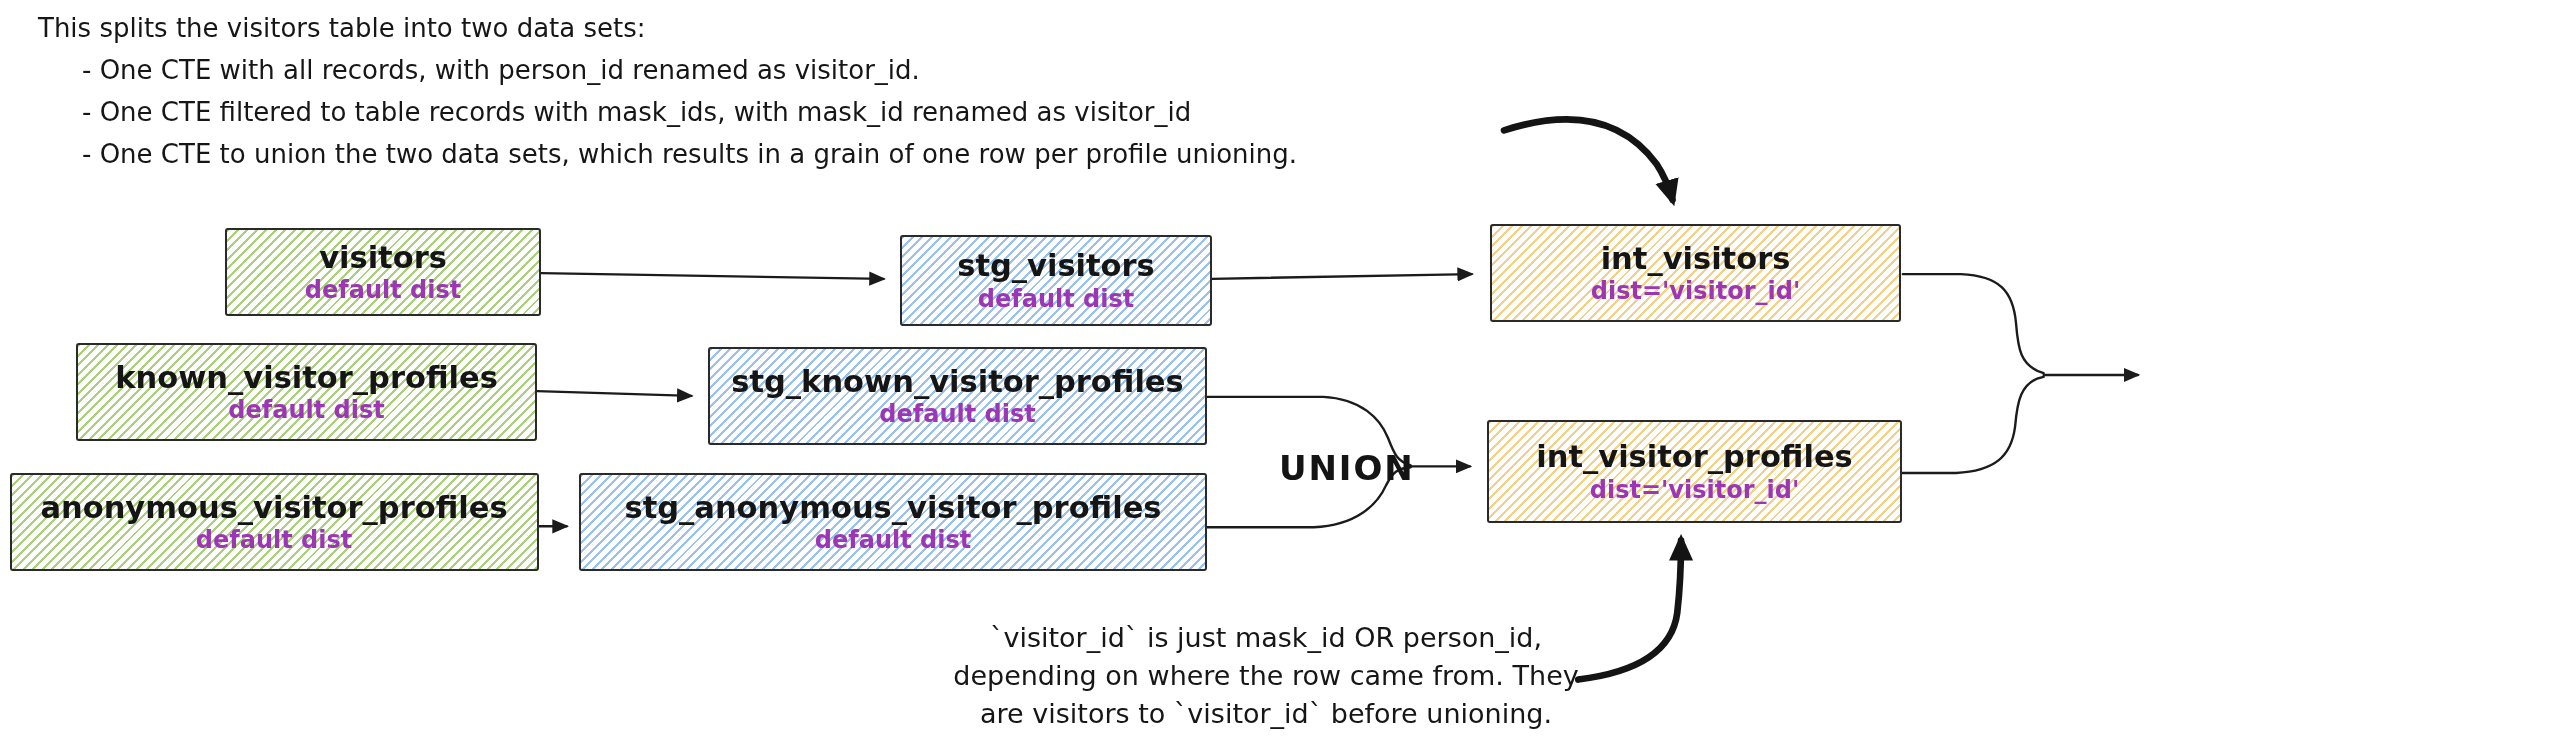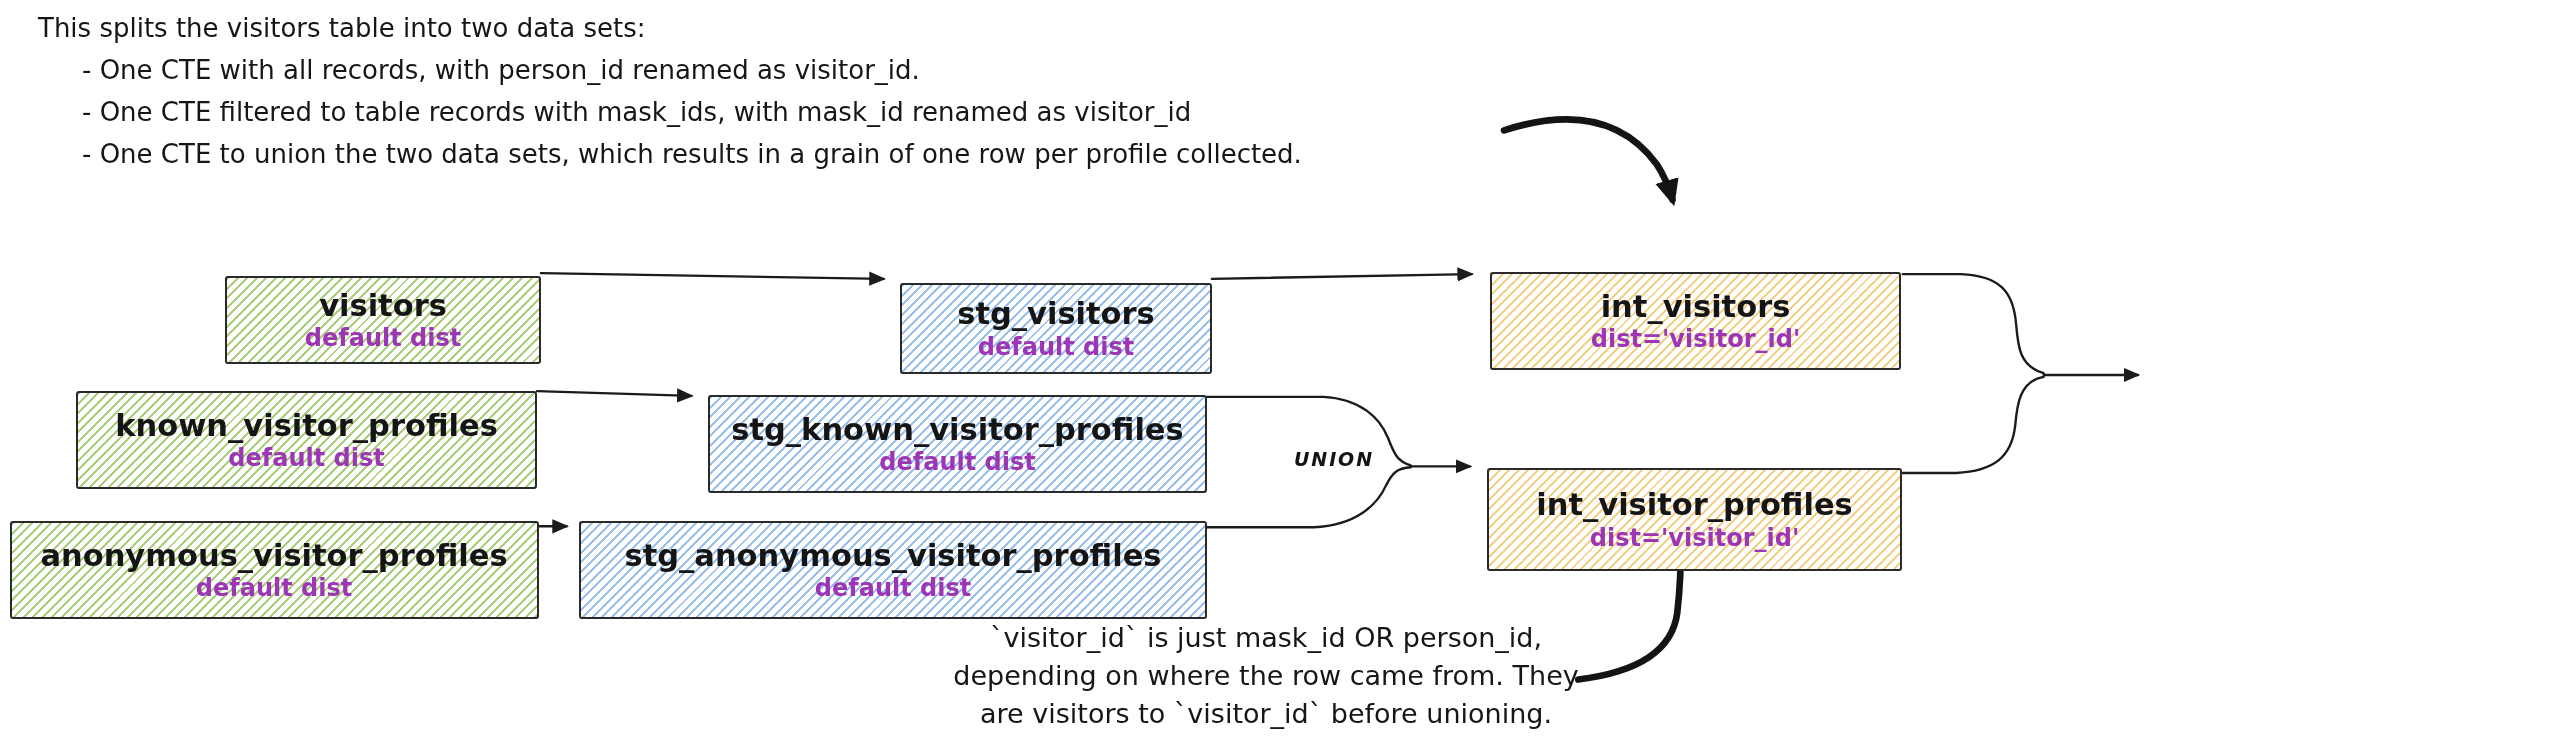--- a/index.html
+++ b/index.html
@@ -16,21 +16,20 @@
   
   .node{
     position:absolute;
     box-sizing:border-box;
     border:2.3px solid #2a2a2a;
     border-radius:2.9px;
     display:flex;flex-direction:column;
     align-items:center;justify-content:center;
     text-align:center;
     background-color:#fff;
-    margin-top:48px;
   }
   .node-title{
     font-size:30.5px;font-weight:bold;line-height:1.05;
     color:#151515;white-space:nowrap;
   }
   .node-subtitle{
     font-size:24px;font-weight:bold;margin-top:4.8px;line-height:1;
     color:#9c36b5;white-space:nowrap;
   }
   
@@ -39,21 +38,21 @@
   .yellow{background-image:repeating-linear-gradient(135deg, rgba(238,186,80,.68) 0 2.1px, transparent 2.1px 6.7px);}
   .orange{background-image:repeating-linear-gradient(135deg, rgba(246,152,92,.68) 0 2.1px, transparent 2.1px 6.7px);}
 
   
   .note{position:absolute;font-size:26px;line-height:34px;color:#161616;font-weight:500;}
   .note-top{left:38px;top:11.4px;white-space:nowrap;}
   .note-top .indent{padding-left:44px;margin-top:8px;}
   .note-bottom{left:933px;top:619px;width:666px;text-align:center;line-height:38px;font-size:27px;}
   .union-label{
     position:absolute;left:1279px;top:448px;width:110px;
-    font-size:19px;font-weight:bold;font-style:italic;
+    font-size:34px;font-weight:bold;
     letter-spacing:1.9px;text-align:center;color:#141414;
   }
 </style>
 </head>
 <body>
 
 <div id="canvas">
 
   <svg class="edges" width="2576" height="749" viewBox="0 0 2706 787">
     <defs>
@@ -83,21 +82,21 @@
     <g fill="none" stroke="#141414" stroke-width="7" stroke-linecap="round">
       <path d="M1580 137 C1645 116 1702 121 1740 172 C1748 184 1753 196 1757 210" marker-end="url(#m-thick)"></path>
       <path d="M1658 714 C1723 706 1757 682 1762 644 C1765 618 1766 596 1766 568" marker-end="url(#m-thick)"></path>
     </g>
   </svg>
 
   <div class="note note-top">
     <div class="note-line">This splits the visitors table into two data sets:</div>
     <div class="note-line indent">- One CTE with all records, with person_id renamed as visitor_id.</div>
     <div class="note-line indent">- One CTE filtered to table records with mask_ids, with mask_id renamed as visitor_id</div>
-    <div class="note-line indent">- One CTE to union the two data sets, which results in a grain of one row per profile collected.</div>
+    <div class="note-line indent">- One CTE to union the two data sets, which results in a grain of one row per profile unioning.</div>
   </div>
 
   <div class="note note-bottom">
     <div class="note-line">`visitor_id` is just mask_id OR person_id,</div>
     <div class="note-line">depending on where the row came from. They</div>
     <div class="note-line">are visitors to `visitor_id` before unioning.</div>
   </div>
 
   <div class="union-label">UNION</div>
 

